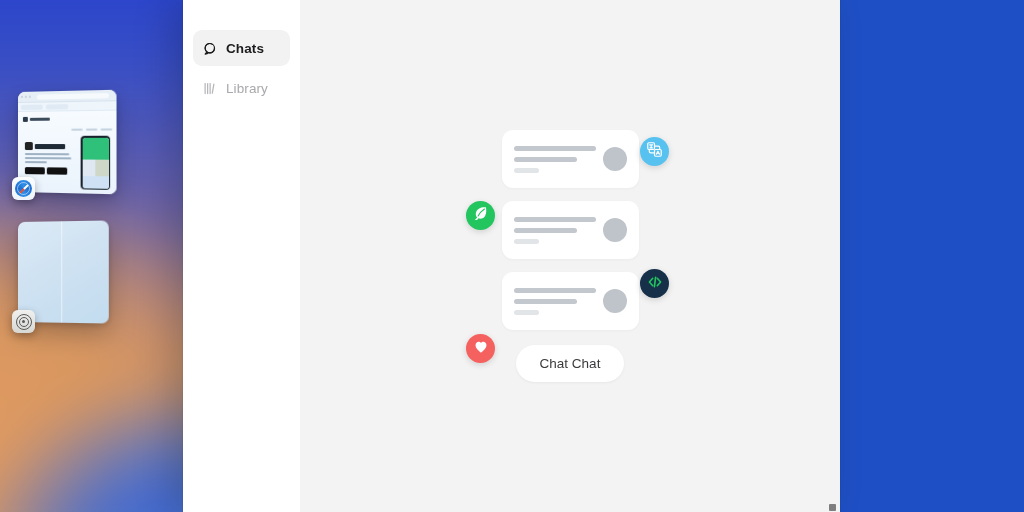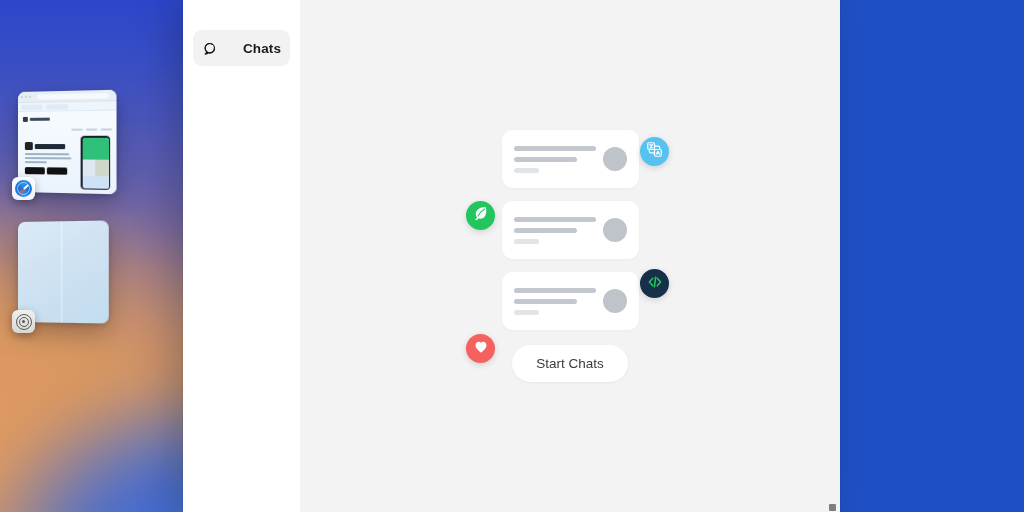--- a/index.html
+++ b/index.html
@@ -187,21 +187,20 @@
     display: flex; flex-direction: column; gap: 4px;
     flex-shrink: 0;
   }
   .nav-item {
     display: flex; align-items: center; gap: 9px;
     height: 36px;
     padding: 0 9px;
     border-radius: 9px;
     cursor: pointer;
     user-select: none;
-    justify-content: space-between;
   }
   .nav-item.active { background: #f2f2f2; }
   .nav-label { font-size: 13.5px; letter-spacing: .1px; }
   .nav-item.active .nav-label { color: #1c1c1e; font-weight: 700; }
   .nav-item:not(.active) .nav-label { color: #a9a9ad; font-weight: 400; }
   .nav-icon { width: 15px; height: 15px; display: block; flex-shrink: 0; }
 
   
   #main {
     flex: 1;
@@ -359,20 +358,31 @@
       <span class="nav-icon">
         <svg viewBox="0 0 24 24" width="15" height="15" fill="none" stroke="#1c1c1e" stroke-width="1.9" stroke-linecap="round" stroke-linejoin="round">
           <path d="M20 11.5a7.5 7.5 0 1 1-3.1-6.06"></path>
           <circle cx="12.5" cy="11.5" r="7.5"></circle>
           <path d="M7.6 17.6 5 21l4.3-1.3"></path>
         </svg>
       </span>
       <span class="nav-label">Chats</span>
     </div>
 
+    <div class="nav-item">
+      <span class="nav-icon">
+        <svg viewBox="0 0 24 24" width="15" height="15" fill="none" stroke="#b6b6ba" stroke-width="2" stroke-linecap="round">
+          <line x1="5" y1="4" x2="5" y2="20"></line>
+          <line x1="9" y1="4" x2="9" y2="20"></line>
+          <line x1="13" y1="4" x2="13" y2="20"></line>
+          <line x1="19" y1="5" x2="16.5" y2="19.5"></line>
+        </svg>
+      </span>
+      <span class="nav-label">Library</span>
+    </div>
 
   </nav>
 
   <main id="main">
     <div id="illustration">
 
       <div id="stack">
 
         <div class="chat-card">
           <div class="card-lines">
@@ -435,18 +445,18 @@
 
         <div class="badge" id="badge-heart">
           <span>
             <svg viewBox="0 0 24 24" width="16" height="16">
               <path d="M12 20.5S3.8 15 3.8 9.4C3.8 6.4 6 4.3 8.6 4.3c1.8 0 3 .9 3.4 1.8.4-.9 1.6-1.8 3.4-1.8 2.6 0 4.8 2.1 4.8 5.1 0 5.6-8.2 11.1-8.2 11.1z" fill="#ffffff"></path>
             </svg>
           </span>
         </div>
       </div>
 
-      <button id="start-chat">Start Chats</button>
+      <button id="start-chat">Chat Chat</button>
     </div>
 
     <div id="bottom-marker"></div>
   </main>
 </div>
 
 </body></html>

